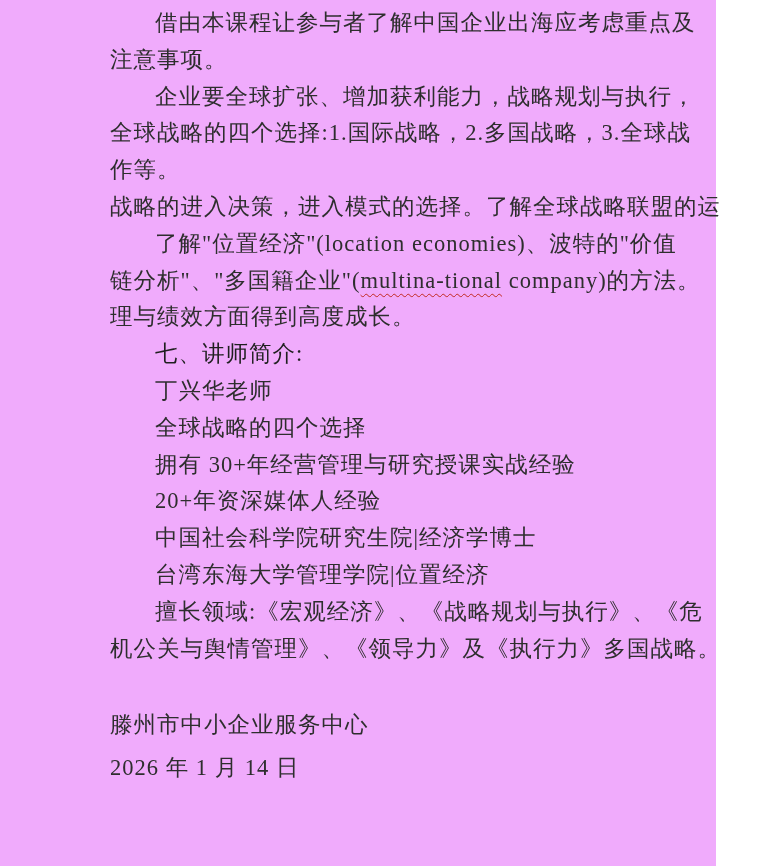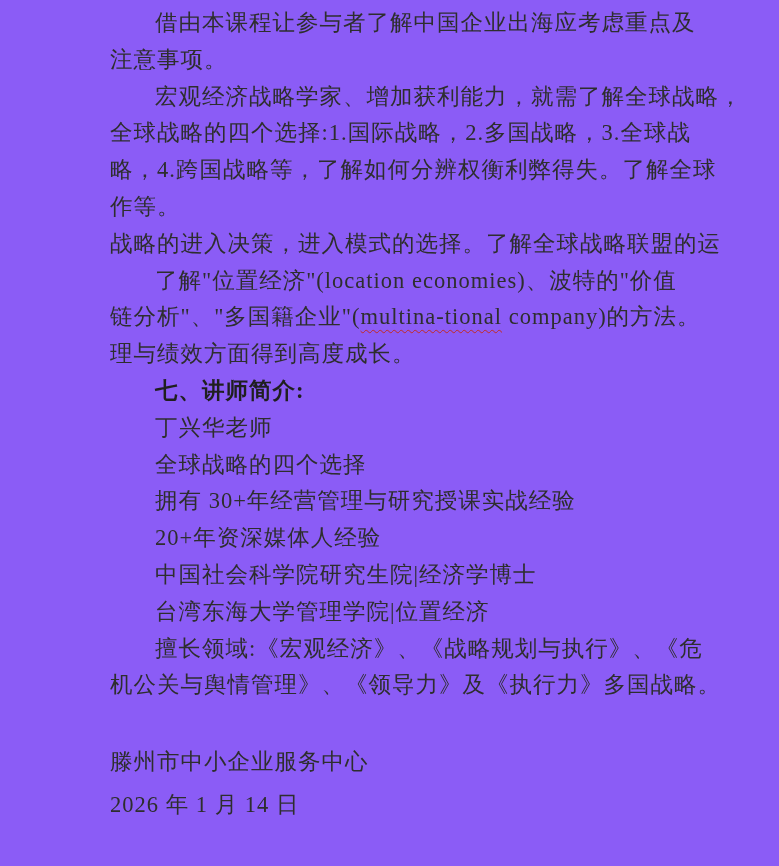--- a/index.html
+++ b/index.html
@@ -4,56 +4,55 @@
 <style>
   * { margin: 0; padding: 0; box-sizing: border-box; }
   html, body { background: #ffffff; }
   body {
     width: 779px;
     height: 866px;
     overflow: hidden;
     font-family: "Liberation Serif", "DejaVu Serif", serif;
   }
   .page {
-    width: 779px;
+    width: 716px;
     height: 866px;
-    background: #8b5cf6;
+    background: #f0abfc;
     padding: 5px 100px 0 110px;
     color: #2e2e2e;
     font-size: 22.5px;
     line-height: 36.8px;
     letter-spacing: 1px;
   }
   .line {
     white-space: nowrap;
     height: 36.8px;
   }
   .indent { padding-left: 45px; }
-  .bold { font-weight: bold; color: #1f1f1f; }
+  .bold { font-weight: normal; color: #1f1f1f; }
   .right { text-align: left; padding-right: 6px; }
   .spacer { height: 40px; }
   .date-line { margin-top: 6px; }
   .misspell {
     text-decoration: underline wavy #c22a21;
     text-decoration-thickness: 1px;
     text-underline-offset: 5px;
     text-decoration-skip-ink: none;
   }
 </style>
 </head>
 <body>
 
 <div class="page">
 
   <div class="line indent">借由本课程让参与者了解中国企业出海应考虑重点及</div>
   <div class="line">注意事项。</div>
 
-  <div class="line indent">宏观经济战略学家、增加获利能力，就需了解全球战略，</div>
+  <div class="line indent">企业要全球扩张、增加获利能力，战略规划与执行，</div>
   <div class="line">全球战略的四个选择:1.国际战略，2.多国战略，3.全球战</div>
-  <div class="line">略，4.跨国战略等，了解如何分辨权衡利弊得失。了解全球</div>
   <div class="line">作等。</div>
   <div class="line">战略的进入决策，进入模式的选择。了解全球战略联盟的运</div>
 
   <div class="line indent">了解"位置经济"(location economies)、波特的"价值</div>
   <div class="line"><span>链分析"、"多国籍企业"(</span><span class="misspell">multina-tional</span><span> company)的方法。</span></div>
   <div class="line">理与绩效方面得到高度成长。</div>
 
   <div class="line indent bold">七、讲师简介:</div>
 
   <div class="line indent">丁兴华老师</div>

